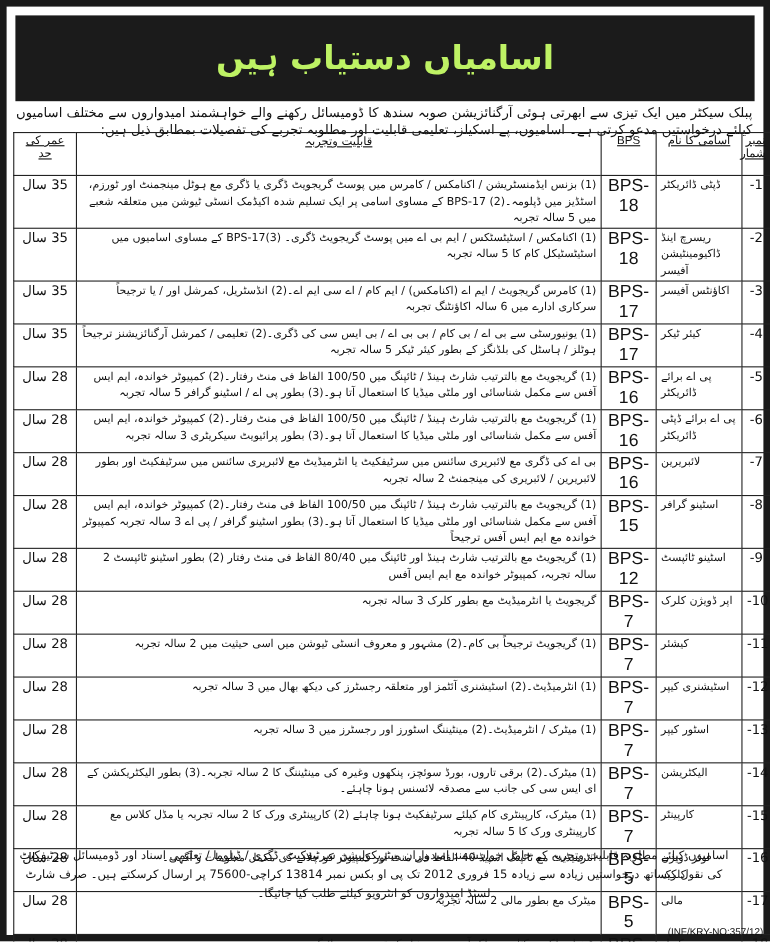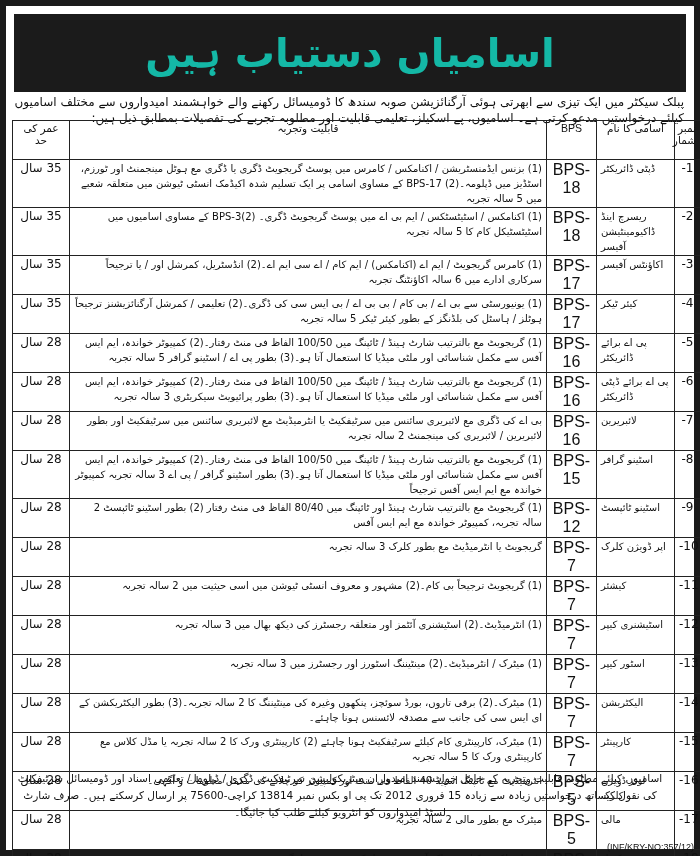--- a/index.html
+++ b/index.html
@@ -2,28 +2,28 @@
 <html><head>
   <meta charset="utf-8">
   <style>
     html, body { margin: 0; padding: 0; background: #ffffff; }
     body { width: 700px; height: 856px; position: relative; overflow: hidden;
       font-family: "DejaVu Sans", sans-serif; color: #111; }
     .frame { position: absolute; left: 0; top: 0; width: 700px; height: 856px;
       box-sizing: border-box; border: 6px solid #1a1a1a; border-top-width: 6px; border-bottom-width: 6px; background: #fff; }
     .title-bar { position: absolute; left: 8px; right: 8px; top: 8px; height: 78px;
       background: #1b1b1b; display: flex; align-items: center; justify-content: center; }
-    .title-bar .title { color: #14b8a6; font-size: 40px; font-weight: bold; direction: rtl;
+    .title-bar .title { color: #bef264; font-size: 30px; font-weight: bold; direction: rtl;
       font-family: "DejaVu Sans", sans-serif; letter-spacing: 1px; }
     .intro { position: absolute; left: 8px; right: 10px; top: 88px; height: 34px;
       direction: rtl; text-align: right; font-size: 12px; line-height: 16px; }
     table.jobs { position: absolute; left: 6px; top: 114px; width: 688px;
       border-collapse: collapse; table-layout: fixed; direction: rtl; font-size: 10px; }
     table.jobs td, table.jobs th { border: 1px solid #222; padding: 1px 4px; vertical-align: top; }
-    table.jobs th { font-weight: normal; height: 36px; font-size: 10.5px; }
+    table.jobs th { font-weight: normal; height: 36px; font-size: 10.5px; text-decoration: underline; }
     col.c-num { width: 26px; }
     col.c-post { width: 78px; }
     col.c-bps { width: 50px; }
     col.c-qual { width: 477px; }
     col.c-age { width: 57px; }
     .num { text-align: center; direction: ltr; font-size: 12px; }
     .post { text-align: left; line-height: 15px; }
     .bps { text-align: center; direction: ltr; font-family: "Liberation Sans", sans-serif; font-size: 16px; }
     .qual { text-align: right; line-height: 15px; margin-top: 25px; }
     .age { text-align: center; font-size: 12px; }
@@ -67,21 +67,21 @@
           <td class="num">-1</td>
           <td class="post">ڈپٹی ڈائریکٹر</td>
           <td class="bps">BPS-18</td>
           <td class="qual">(1) بزنس ایڈمنسٹریشن / اکنامکس / کامرس میں پوسٹ گریجویٹ ڈگری یا ڈگری مع ہوٹل مینجمنٹ اور ٹورزم، اسٹڈیز میں ڈپلومہ۔(2) BPS-17 کے مساوی اسامی پر ایک تسلیم شدہ اکیڈمک انسٹی ٹیوشن میں متعلقہ شعبے میں 5 سالہ تجربہ</td>
           <td class="age">35 سال</td>
         </tr>
       <tr>
           <td class="num">-2</td>
           <td class="post">ریسرچ اینڈ ڈاکیومینٹیشن آفیسر</td>
           <td class="bps">BPS-18</td>
-          <td class="qual">(1) اکنامکس / اسٹیٹسٹکس / ایم بی اے میں پوسٹ گریجویٹ ڈگری۔ (2)BPS-3 کے مساوی اسامیوں میں اسٹیٹسٹیکل کام کا 5 سالہ تجربہ</td>
+          <td class="qual">(1) اکنامکس / اسٹیٹسٹکس / ایم بی اے میں پوسٹ گریجویٹ ڈگری۔ (3)BPS-17 کے مساوی اسامیوں میں اسٹیٹسٹیکل کام کا 5 سالہ تجربہ</td>
           <td class="age">35 سال</td>
         </tr>
       <tr>
           <td class="num">-3</td>
           <td class="post">اکاؤنٹس آفیسر</td>
           <td class="bps">BPS-17</td>
           <td class="qual">(1) کامرس گریجویٹ / ایم اے (اکنامکس) / ایم کام / اے سی ایم اے۔(2) انڈسٹریل، کمرشل اور / یا ترجیحاً سرکاری ادارے میں 6 سالہ اکاؤنٹنگ تجربہ</td>
           <td class="age">35 سال</td>
         </tr>
       <tr>

